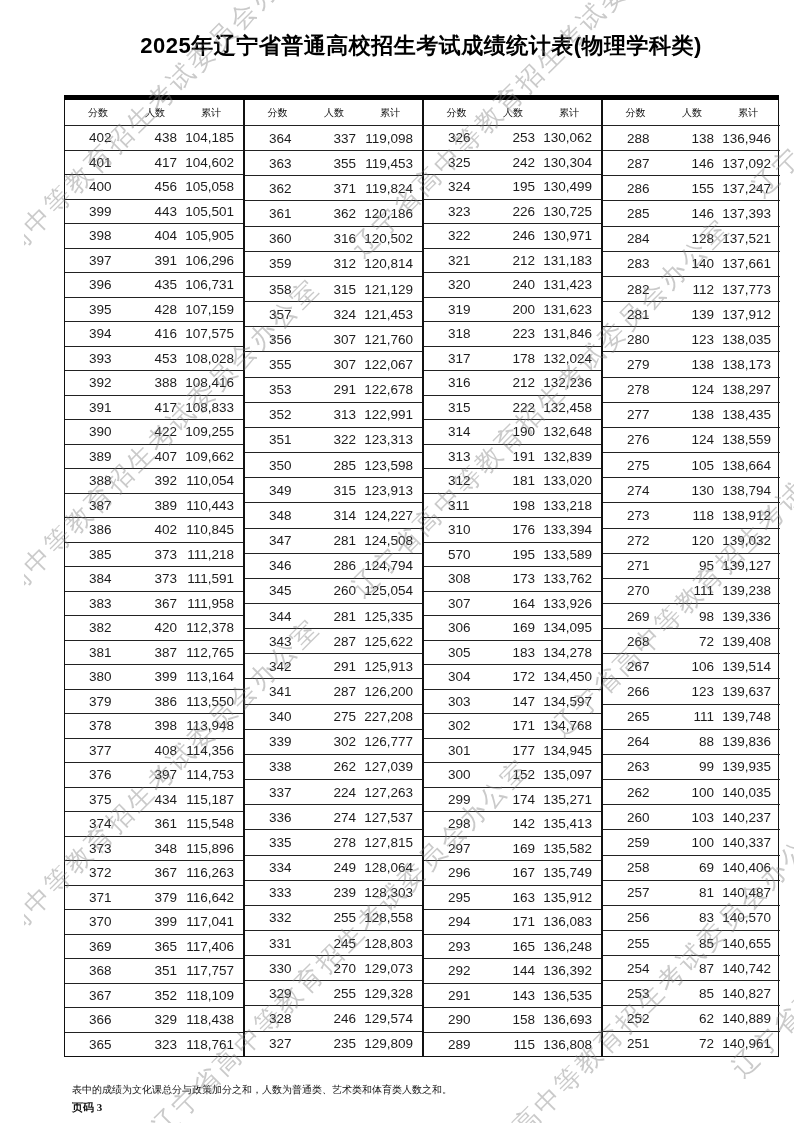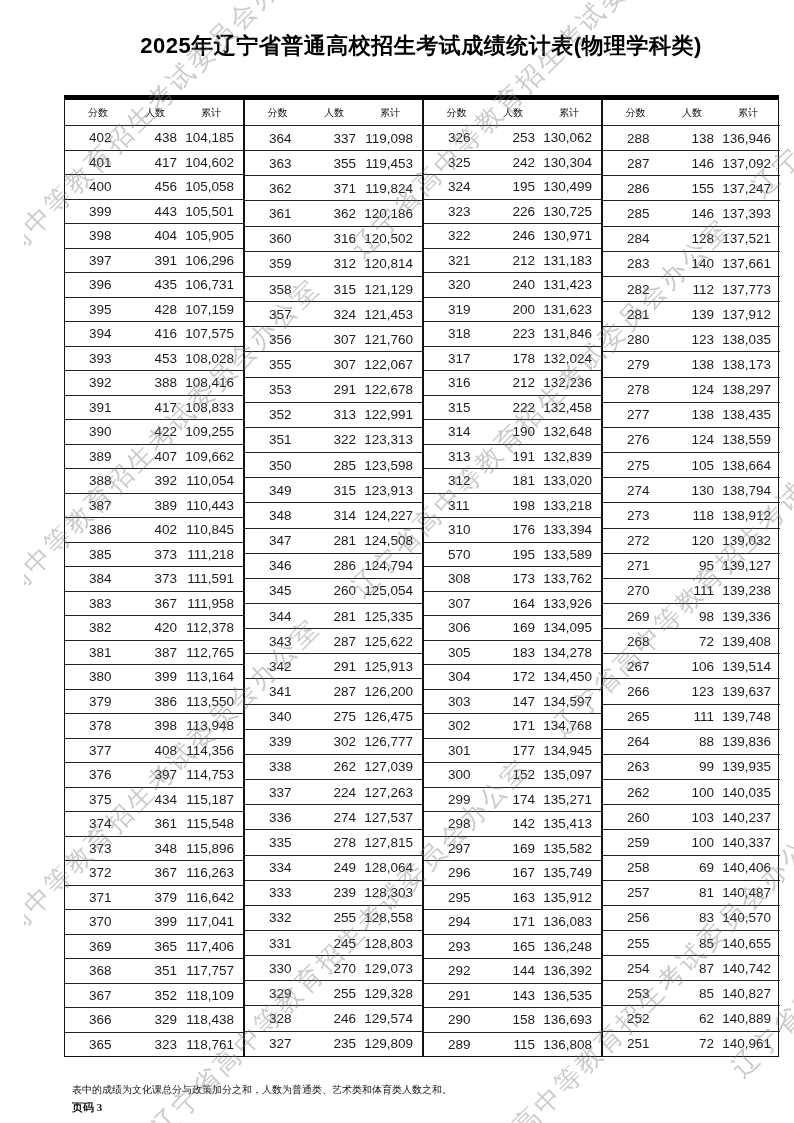--- a/index.html
+++ b/index.html
@@ -372,21 +372,21 @@
               <td class="cum">125,913</td>
             </tr>
             <tr>
               <td class="score">341</td>
               <td class="count">287</td>
               <td class="cum">126,200</td>
             </tr>
             <tr>
               <td class="score">340</td>
               <td class="count">275</td>
-              <td class="cum">126,475</td>
+              <td class="cum">227,208</td>
             </tr>
             <tr>
               <td class="score">339</td>
               <td class="count">302</td>
               <td class="cum">126,777</td>
             </tr>
             <tr>
               <td class="score">338</td>
               <td class="count">262</td>
               <td class="cum">127,039</td>

